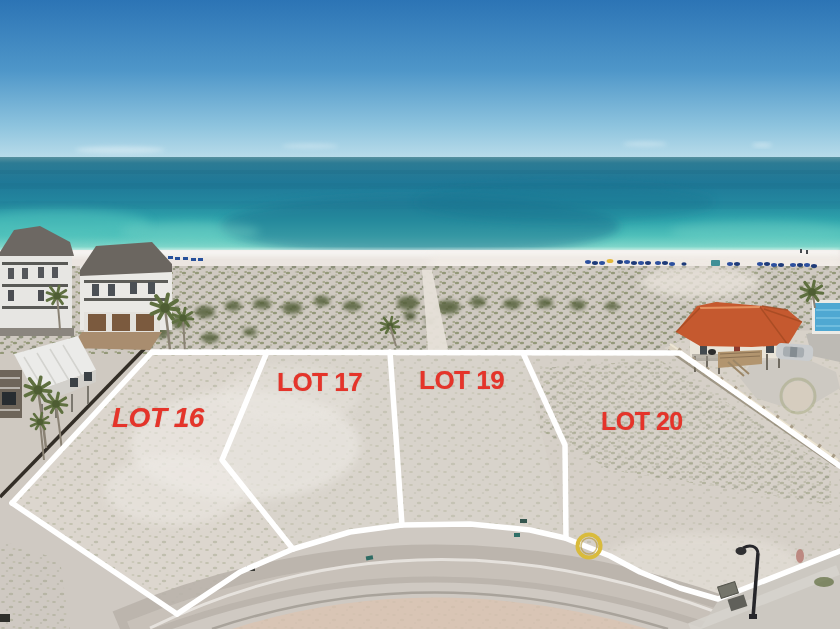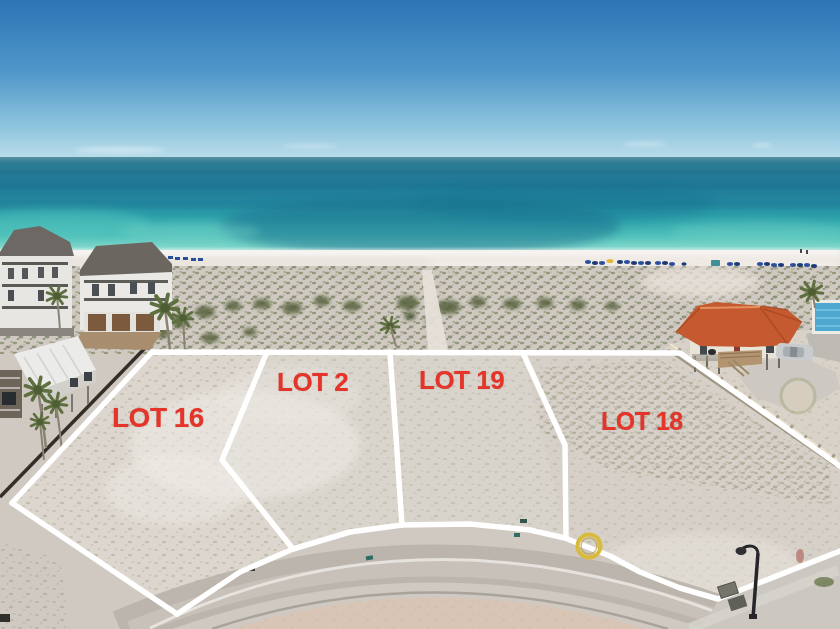--- a/index.html
+++ b/index.html
@@ -335,17 +335,17 @@
       <ellipse cx="741" cy="551" rx="5.5" ry="4" fill="#303032"></ellipse>
       <rect x="749" y="614" width="8" height="5" fill="#26262a"></rect>
     </g>
     <rect x="719" y="584" width="18" height="12" fill="#75756b" stroke="#55554d" transform="rotate(-18 728 590)"></rect>
     <rect x="729" y="597" width="17" height="12" fill="#60605a" transform="rotate(-18 737 603)"></rect>
     <ellipse cx="800" cy="556" rx="4" ry="7" fill="#b06a62" opacity="0.7"></ellipse>
     <ellipse cx="824" cy="582" rx="10" ry="5" fill="#5c6b3c" opacity="0.7"></ellipse>
   </g>
 </svg>
 
-<div id="l16" class="lot-label" style="color: rgb(229, 52, 42);">LOT 16</div>
-<div id="l17" class="lot-label" style="color: rgb(229, 52, 42);">LOT 2</div>
+<div id="l16" class="lot-label" style="color: rgb(229, 52, 42); font-style: italic;">LOT 16</div>
+<div id="l17" class="lot-label" style="color: rgb(229, 52, 42);">LOT 17</div>
 <div id="l18" class="lot-label" style="color: rgb(229, 52, 42);">LOT 19</div>
-<div id="l19" class="lot-label" style="color: rgb(229, 52, 42);">LOT 18</div>
+<div id="l19" class="lot-label" style="color: rgb(229, 52, 42);">LOT 20</div>
 </div>
 
 </body></html>

